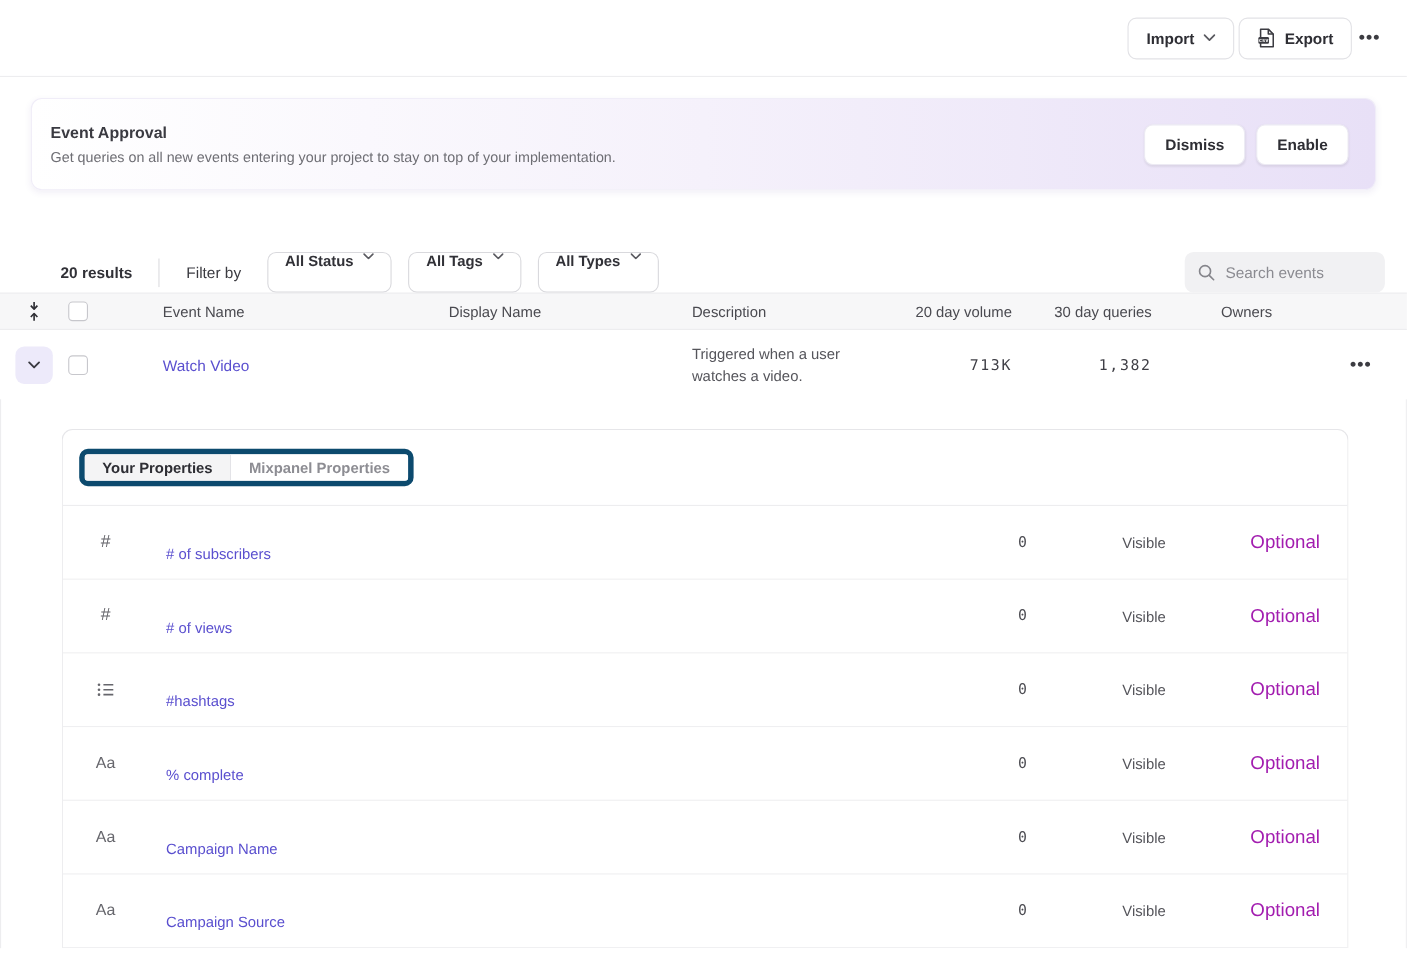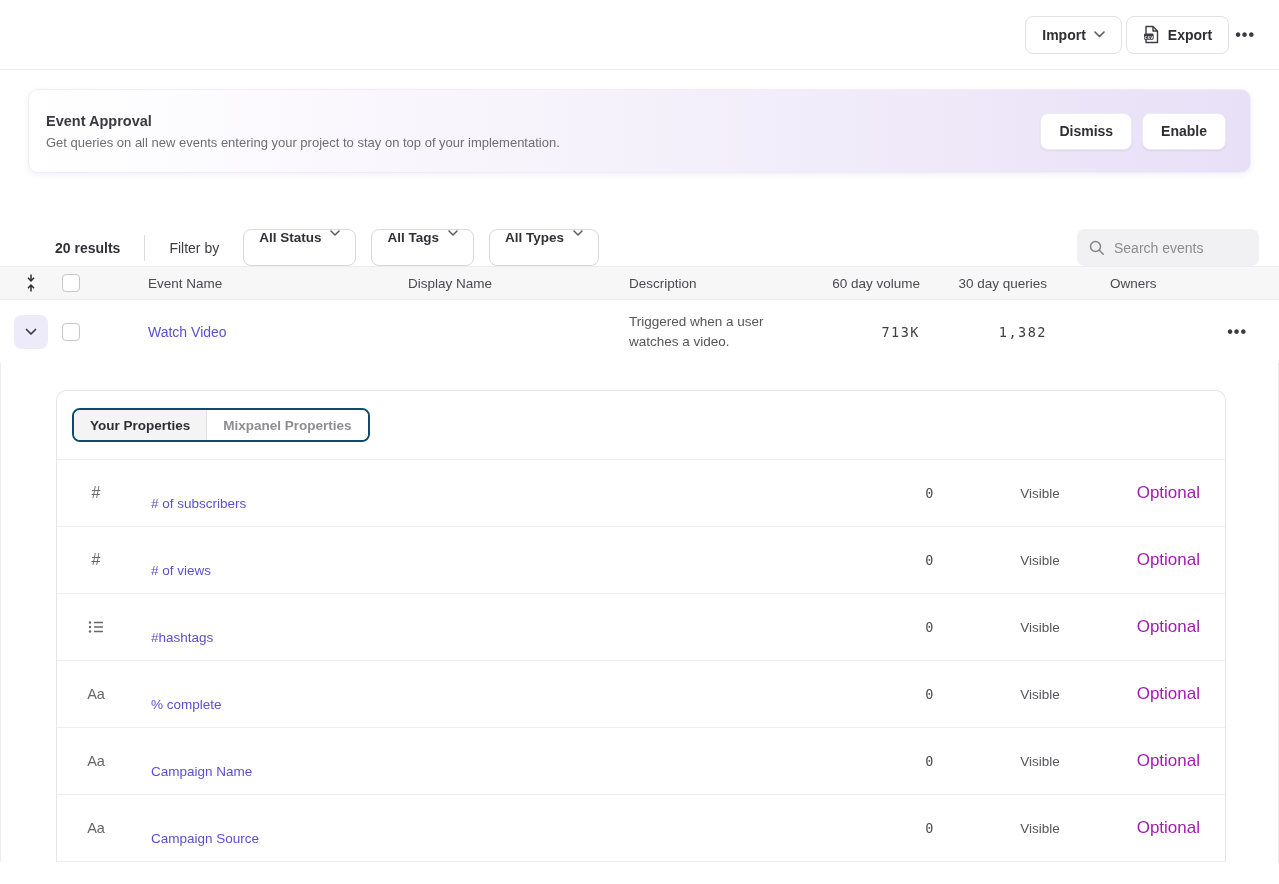--- a/index.html
+++ b/index.html
@@ -77,21 +77,21 @@
   .num { font-size:13.5px; color:#3f3f46; }
 
   
   .expanded { height:499px; border-left:1px solid #ededef; border-right:1px solid #ededef;
     background:#fff; overflow:hidden; }
   .panel { margin:27px 0 0 55px; width:1170px; height:472px;
     border:1px solid #e6e6e9; border-bottom:none; border-radius:10px 10px 0 0;
     background:#fff; }
   .ptabs { height:69px; display:flex; align-items:center; padding-left:15px;
     border-bottom:1px solid #ededef; }
-  .tabgroup { display:inline-flex; border:2px solid #0c4a6e; border-radius:8px;
+  .tabgroup { display:inline-flex; border:5px solid #0c4a6e; border-radius:8px;
     overflow:hidden; height:34px; }
   .seg { display:flex; align-items:center; padding:0 16px; font-size:13.5px;
     font-weight:700; cursor:pointer; background:#fff; color:#8d8d93;
     font-family:"Liberation Sans", sans-serif; border:none; }
   .seg.active { background:#f4f4f5; color:#2e2e34; }
   .seg + .seg { border-left:1px solid #e3e3e7; }
   .prow { height:67px; display:flex; align-items:center;
     border-bottom:1px solid #efeff1; padding:0 25px 0 28px; }
   .picon { width:22px; text-align:center; color:#66666c; font-size:16px;
     flex-shrink:0; font-weight:500; }
@@ -177,21 +177,21 @@
       <line x1="7" y1="18.5" x2="7" y2="13" stroke="#2e2e34" stroke-width="1.5"></line>
       <polyline points="4,15.2 7,12 10,15.2" fill="none" stroke="#2e2e34" stroke-width="1.5" stroke-linejoin="round"></polyline>
     </svg>
   </span>
   <span class="c-check">
       <span class="checkbox"></span>
     </span>
   <span class="c-name">Event Name</span>
   <span class="c-display">Display Name</span>
   <span class="c-desc">Description</span>
-  <span class="c-volume">60 day volume</span>
+  <span class="c-volume">20 day volume</span>
   <span class="c-queries">30 day queries</span>
   <span class="c-owners">Owners</span>
   <span class="c-actions"></span>
 </div>
 
 <div class="tdata trow">
   <span class="c-exp">
     <button class="expander">
       <svg width="12" height="8" viewBox="0 0 12 8">
           <polyline points="1.5,1.5 6,6 10.5,1.5" fill="none" stroke="#3a3a40" stroke-width="1.7" stroke-linecap="round" stroke-linejoin="round"></polyline>

